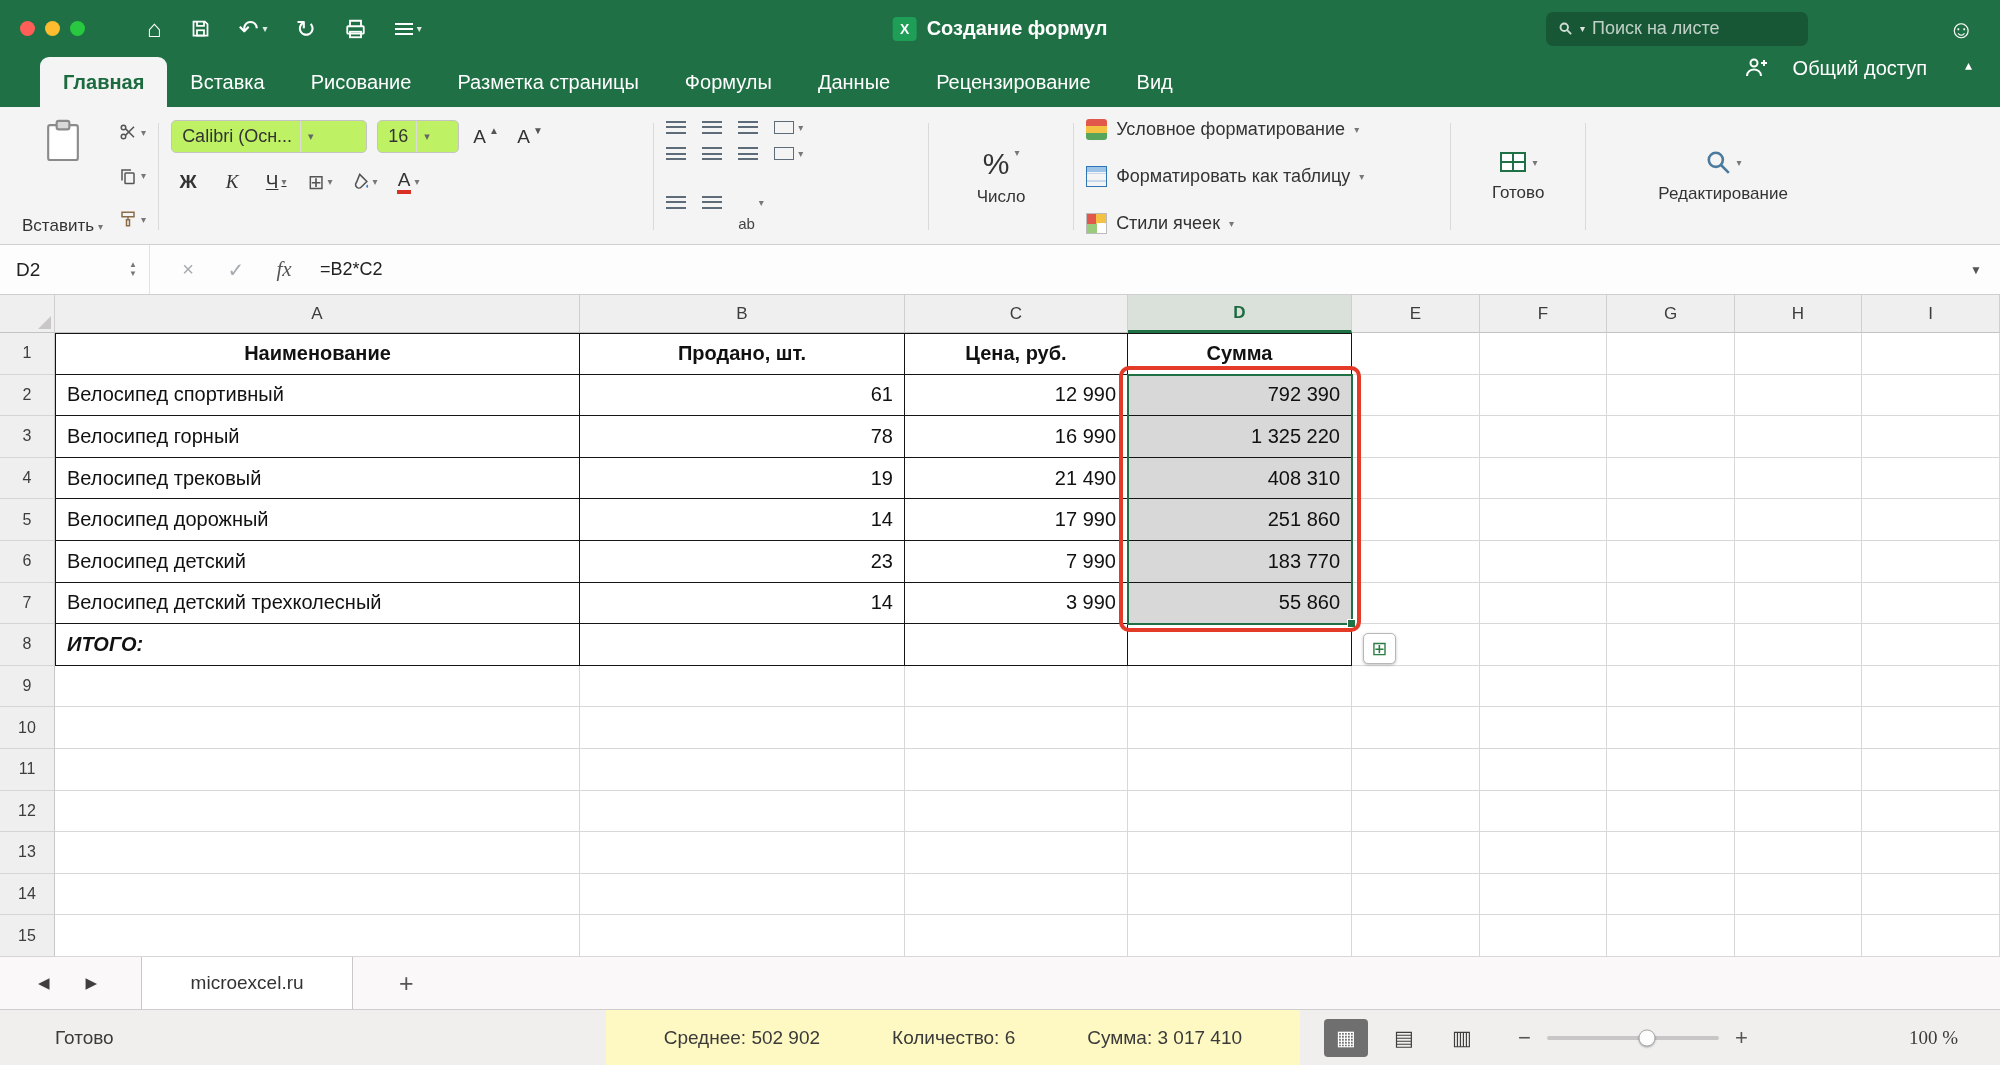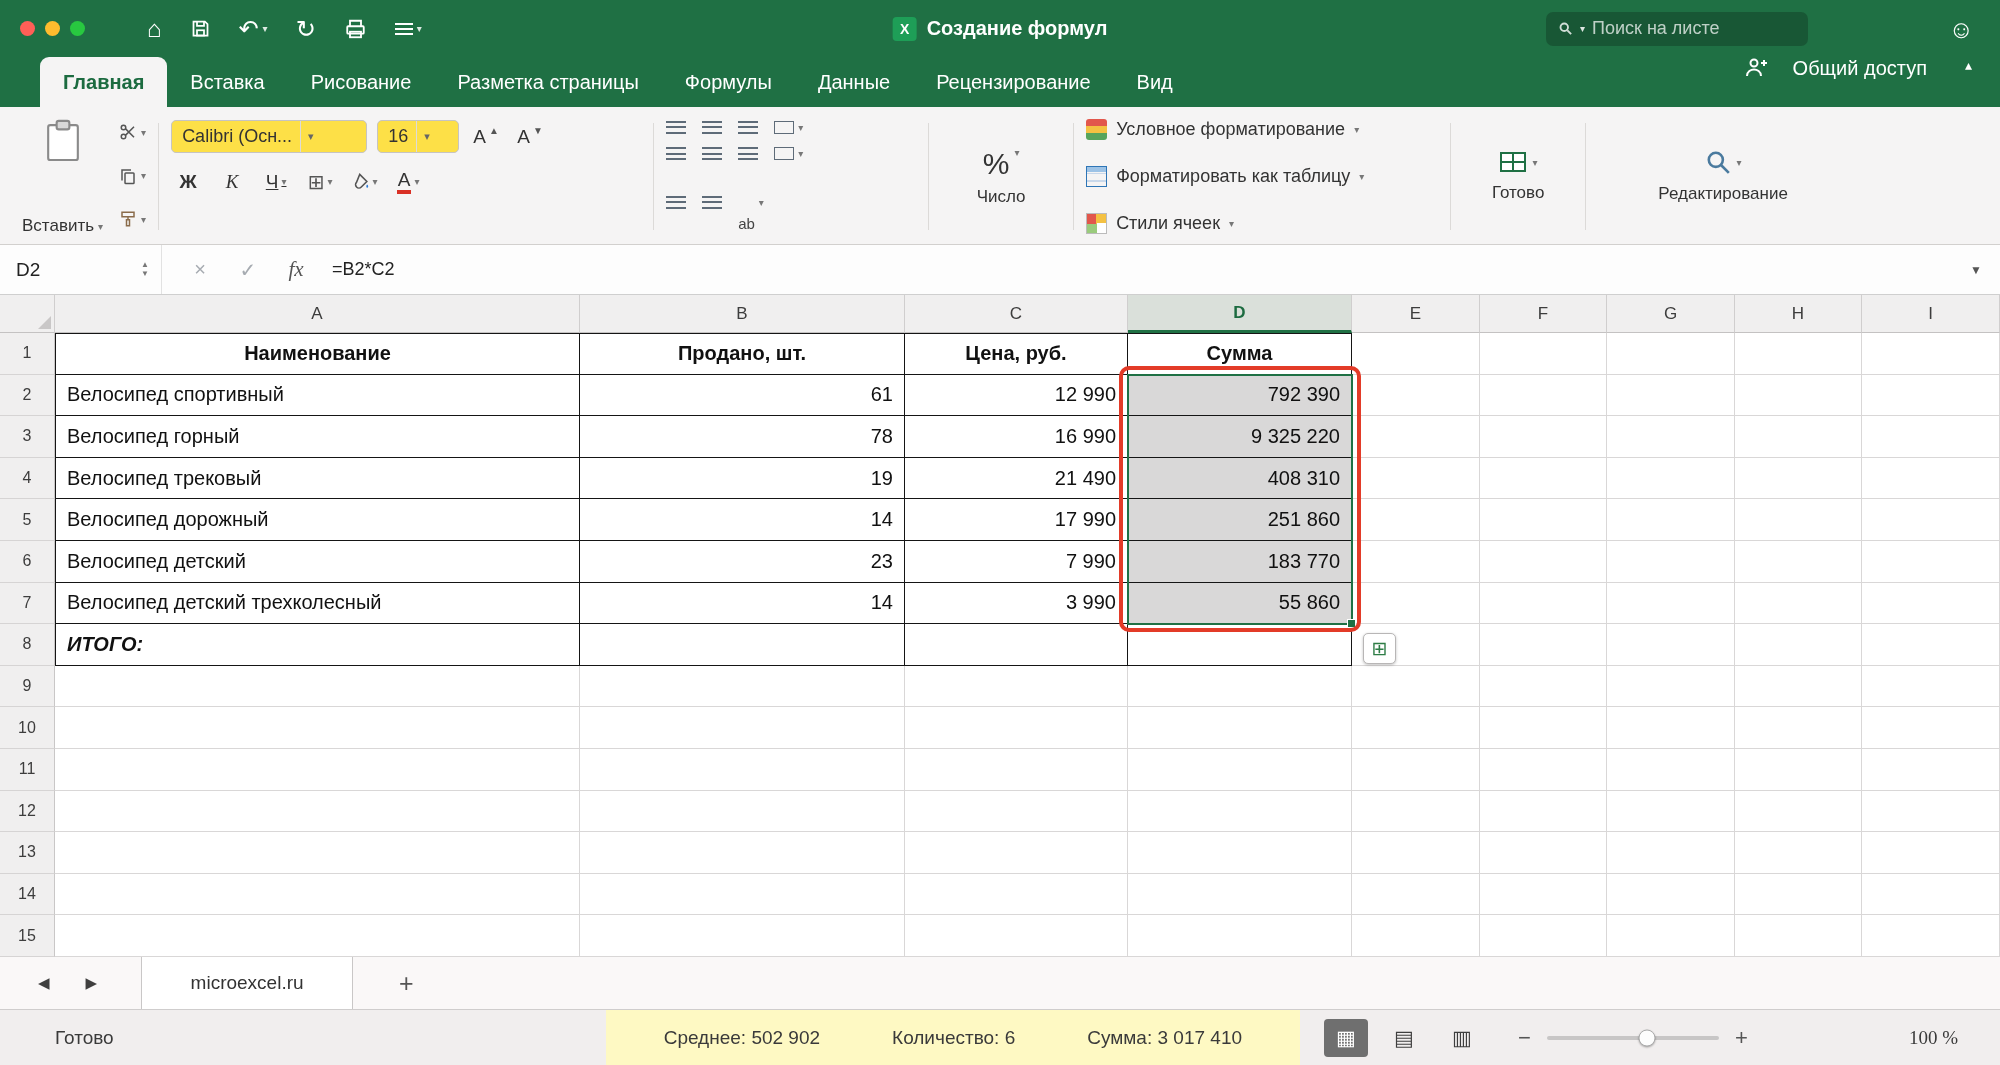--- a/index.html
+++ b/index.html
@@ -32,21 +32,21 @@
   .vsep{width:1px;background:#DCDAD8;margin:8px 12px;flex-shrink:0;}
   .rgroup{flex-shrink:0;}
   .g-paste{display:flex;gap:12px;}
   .paste-main{display:flex;flex-direction:column;align-items:center;justify-content:space-between;padding:4px 4px 2px;}
   .paste-main .lbl{font-size:17px;color:#333;display:flex;align-items:center;gap:4px;}
   .ddg{font-size:10px;color:#777;}
   .mini-col{display:flex;flex-direction:column;justify-content:space-between;padding:8px 0 10px;}
   .mini{display:flex;align-items:center;gap:4px;}
   .g-font{display:flex;flex-direction:column;gap:12px;padding-top:5px;width:470px;}
   .frow{display:flex;align-items:center;gap:10px;}
-  .combo{height:33px;background:#fde047;border:1px solid #C6C4C2;border-radius:5px;display:flex;align-items:center;padding:0 0 0 10px;font-size:18px;color:#333;}
+  .combo{height:33px;background:#bef264;border:1px solid #C6C4C2;border-radius:5px;display:flex;align-items:center;padding:0 0 0 10px;font-size:18px;color:#333;}
   .combo .cdd{color:#666;font-size:11px;border-left:1px solid #DDDBD9;align-self:stretch;display:flex;align-items:center;padding:0 7px;margin-left:8px;}
   .cb-name{width:196px;}.cb-size{width:82px;}
   .fbtn{min-width:34px;height:33px;display:flex;align-items:center;justify-content:center;font-size:19px;color:#333;gap:3px;}
   .bold{font-weight:700;}
   .ital{font-style:italic;font-family:"Liberation Serif",serif;}
   .uline{text-decoration:underline;}
   .supmark{font-size:10px;color:#555;position:relative;top:-6px;}
   .redbar{display:inline-block;line-height:1;border-bottom:4px solid #D93025;padding:0 1px 1px;}
   .gridglyph{font-size:20px;color:#555;line-height:1;}
   .g-align{display:flex;flex-direction:column;justify-content:space-between;padding:6px 0;width:250px;}
@@ -62,21 +62,21 @@
   .ic-cf{width:21px;height:21px;border-radius:3px;background:linear-gradient(180deg,#E2574C 0 34%,#F4C142 34% 67%,#57A45C 67%);}
   .ic-ft{width:21px;height:21px;border:1.5px solid #2E75B6;background:linear-gradient(#9DC3E6 0 5px,transparent 5px),repeating-linear-gradient(to bottom,transparent 0 6px,#C9D8EA 6px 7.5px);}
   .ic-cs{width:21px;height:21px;border:1px solid #BBB;background:conic-gradient(#F4C142 0 25%,#fff 25% 50%,#9ACB7C 50% 75%,#E2574C 75%);}
   .g-cells,.g-edit{display:flex;flex-direction:column;align-items:center;justify-content:center;gap:9px;}
   .g-cells{width:110px;}
   .g-edit{width:250px;}
   .iconrow{display:flex;align-items:center;gap:6px;}
 
   
   .formulabar{height:50px;background:#FDFDFD;border-bottom:1px solid #CFCFCF;display:flex;align-items:center;}
-  .namebox{width:162px;height:100%;display:flex;align-items:center;padding-left:16px;font-size:19px;color:#222;position:relative;border-right:1px solid #E2E2E2;flex-shrink:0;}
+  .namebox{width:150px;height:100%;display:flex;align-items:center;padding-left:16px;font-size:19px;color:#222;position:relative;border-right:1px solid #E2E2E2;flex-shrink:0;}
   .steppers{position:absolute;right:12px;top:50%;transform:translateY(-50%);display:flex;flex-direction:column;font-size:8px;color:#777;line-height:1.2;text-align:center;}
   .fb-btn{width:48px;text-align:center;font-size:20px;color:#A6ABB1;flex-shrink:0;}
   .fb-fx{font-family:"Liberation Serif",serif;font-style:italic;color:#555;font-size:21px;}
   .formula-text{margin-left:12px;font-size:18px;color:#222;}
   .fb-dd{margin-left:auto;margin-right:18px;color:#555;font-size:12px;}
 
   
   .sheet{position:relative;height:662px;overflow:hidden;background:#fff;display:grid;
          grid-template-columns:55px 525px 325px 223px 224px 128px 127px 128px 127px 138px;
          grid-template-rows:38px repeat(15,41.6px);}
@@ -400,21 +400,21 @@
   <div class="c"></div>
     <div class="c"></div>
     <div class="c"></div>
     <div class="c"></div>
     <div class="c"></div>
 
   <div class="rh">3</div>
   <div class="c t le">Велосипед горный</div>
   <div class="c t num">78</div>
   <div class="c t num">16 990</div>
-  <div class="c t num sel">9 325 220</div>
+  <div class="c t num sel">1 325 220</div>
   <div class="c"></div>
     <div class="c"></div>
     <div class="c"></div>
     <div class="c"></div>
     <div class="c"></div>
 
   <div class="rh">4</div>
   <div class="c t le">Велосипед трековый</div>
   <div class="c t num">19</div>
   <div class="c t num">21 490</div>

